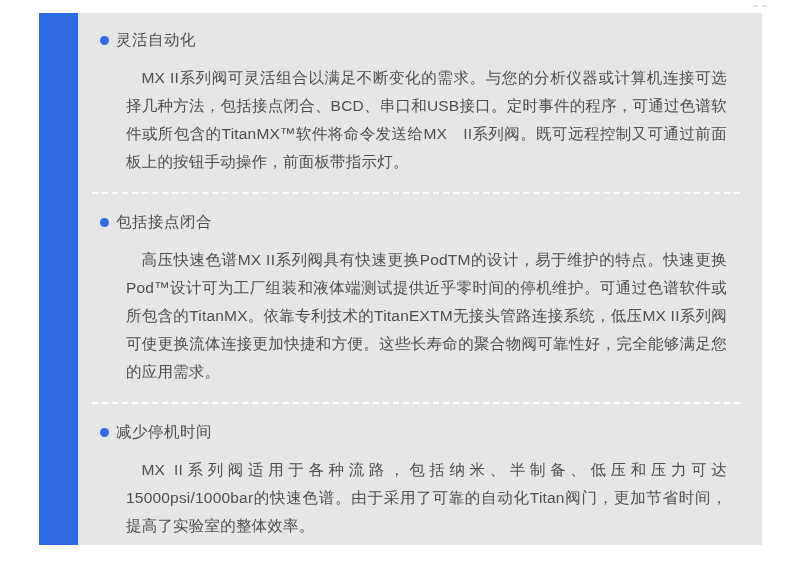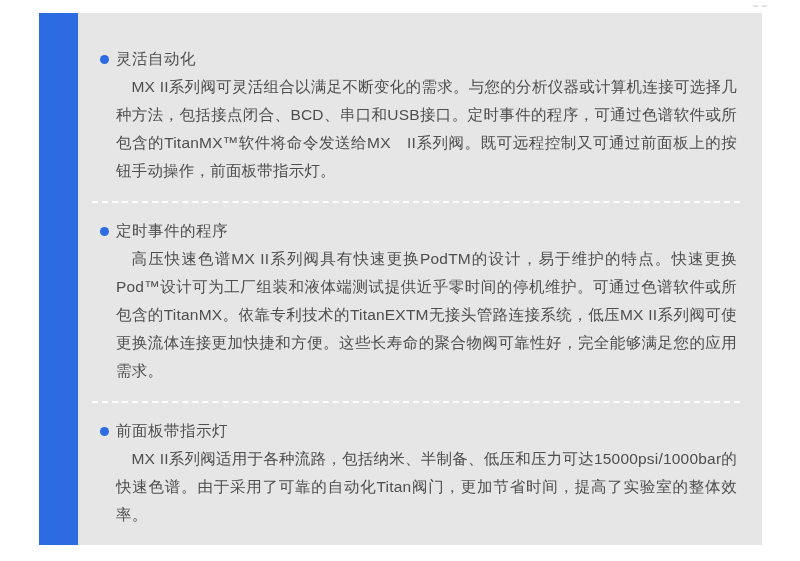--- a/index.html
+++ b/index.html
@@ -23,42 +23,42 @@
     background: var(--accent-blue, #2c6be2);
   }
   .card {
     position: absolute;
     left: 78px;
     top: 13px;
     width: 684px;
     height: 532px;
     background: var(--card-bg, #e6e6e6);
     box-sizing: border-box;
-    padding: 32px 25px 0 38px;
+    padding: 13px 25px 0 38px;
     color: var(--text-color, #4e4e4e);
   }
   .section-title-row {
     position: relative;
     font-size: 15.5px;
     line-height: 28px;
   }
   .bullet {
     position: absolute;
     left: -16px;
     top: 9.5px;
     width: 9px;
     height: 9px;
     border-radius: 50%;
     background: var(--accent-blue, #2c6be2);
   }
   .section-title {
     letter-spacing: 0.5px;
   }
   .section-body {
-    margin: 0;
+    margin: 10px;
     font-size: 15.5px;
     line-height: 28px;
     text-align: justify;
     text-indent: 1em;
     letter-spacing: 0.2px;
   }
   .separator {
     border: none;
     border-top: 2px dashed var(--separator-color, #ffffff);
     margin: 16px -3px 14px -24px;
@@ -86,28 +86,28 @@
       <span class="section-title">灵活自动化</span>
     </div>
     <p class="section-body">MX II系列阀可灵活组合以满足不断变化的需求。与您的分析仪器或计算机连接可选择几种方法，包括接点闭合、BCD、串口和USB接口。定时事件的程序，可通过色谱软件或所包含的TitanMX™软件将命令发送给MX　II系列阀。既可远程控制又可通过前面板上的按钮手动操作，前面板带指示灯。</p>
   </div>
 
   <hr class="separator">
 
   <div class="section">
     <div class="section-title-row">
       <span class="bullet"></span>
-      <span class="section-title">定时事件的程序</span>
+      <span class="section-title">包括接点闭合</span>
     </div>
     <p class="section-body">高压快速色谱MX II系列阀具有快速更换PodTM的设计，易于维护的特点。快速更换Pod™设计可为工厂组装和液体端测试提供近乎零时间的停机维护。可通过色谱软件或所包含的TitanMX。依靠专利技术的TitanEXTM无接头管路连接系统，低压MX II系列阀可使更换流体连接更加快捷和方便。这些长寿命的聚合物阀可靠性好，完全能够满足您的应用需求。</p>
   </div>
 
   <hr class="separator">
 
   <div class="section">
     <div class="section-title-row">
       <span class="bullet"></span>
-      <span class="section-title">前面板带指示灯</span>
+      <span class="section-title">减少停机时间</span>
     </div>
     <p class="section-body">MX II系列阀适用于各种流路，包括纳米、半制备、低压和压力可达15000psi/1000bar的快速色谱。由于采用了可靠的自动化Titan阀门，更加节省时间，提高了实验室的整体效率。</p>
   </div>
 
 </div>
 
 </body></html>

